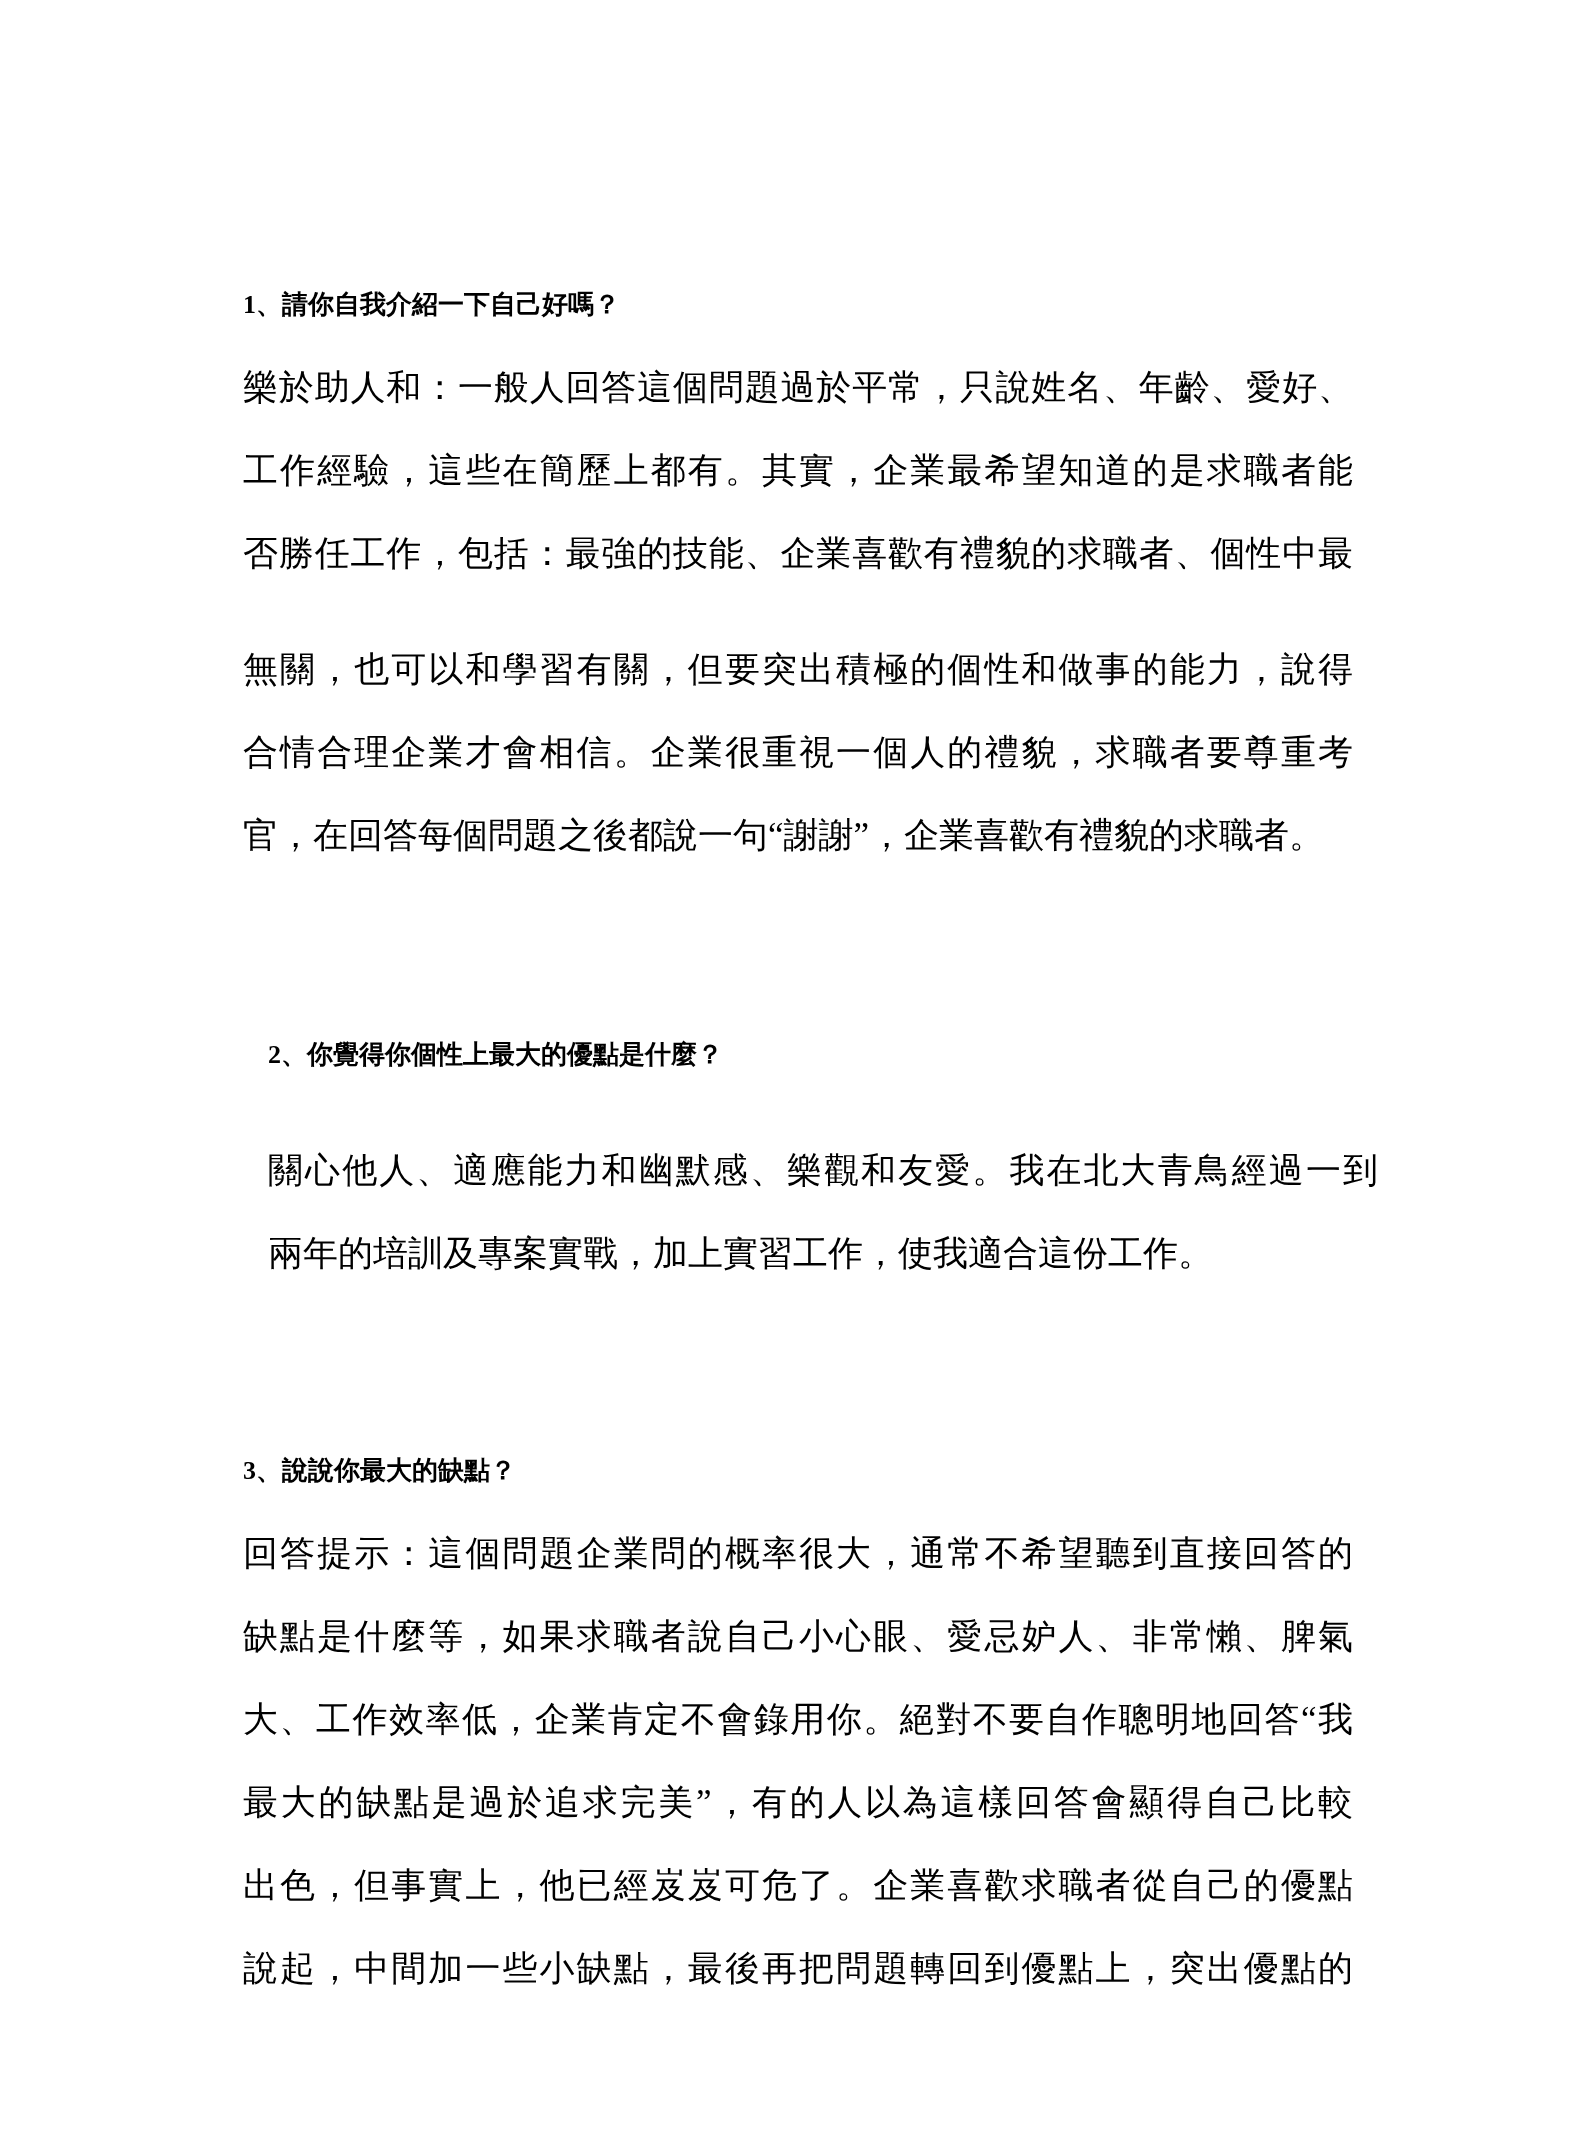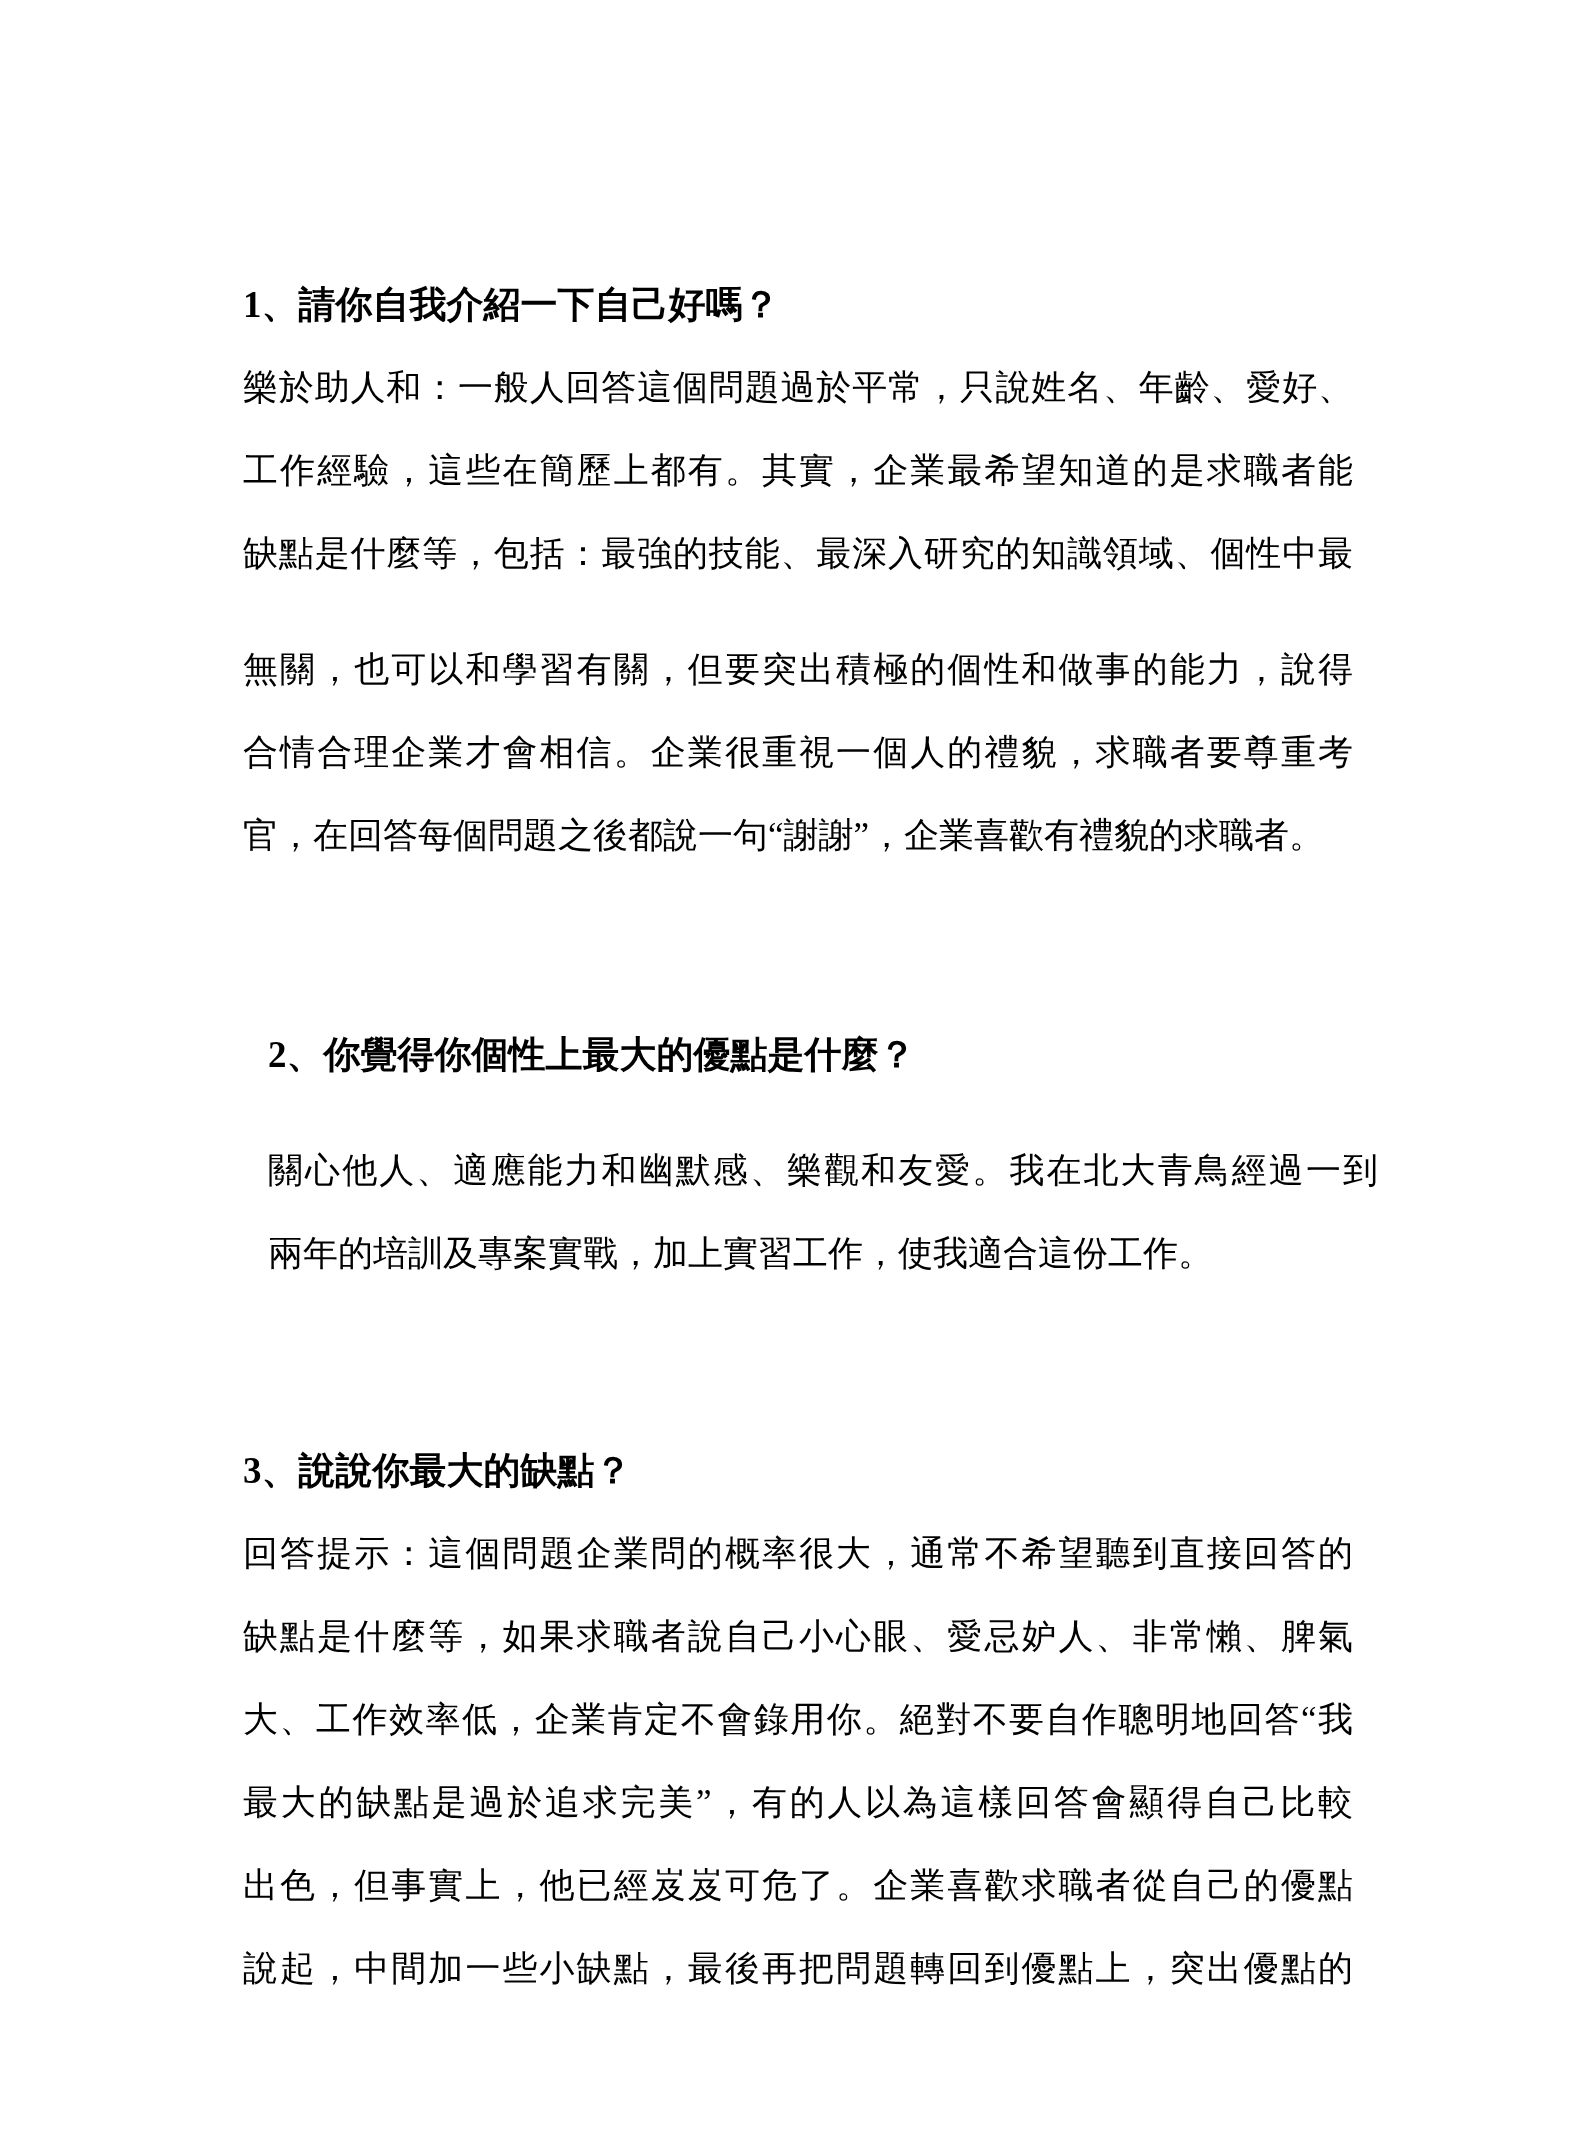--- a/index.html
+++ b/index.html
@@ -33,21 +33,21 @@
       line-height: 80px;
       letter-spacing: 2px;
       margin: 0;
     }
     .section {
       position: absolute;
       left: 243px;
       width: 1110px;
     }
     .question {
-      font-size: 37px;
+      font-size: 26px;
       font-weight: bold;
       line-height: 50px;
       margin: 0;
       white-space: nowrap;
     }
     .answer-line {
       font-size: 35px;
       line-height: 50px;
       margin: 0;
       white-space: nowrap;
@@ -66,21 +66,21 @@
 <div class="page">
 
 
   <div class="section" style="top:280px;">
     <p class="question">1、請你自我介紹一下自己好嗎？</p>
     <div class="line-gap"></div>
     <p class="answer-line">樂於助人和：一般人回答這個問題過於平常，只說姓名、年齡、愛好、</p>
     <div class="line-gap"></div>
     <p class="answer-line">工作經驗，這些在簡歷上都有。其實，企業最希望知道的是求職者能</p>
     <div class="line-gap"></div>
-    <p class="answer-line">缺點是什麼等，包括：最強的技能、最深入研究的知識領域、個性中最</p>
+    <p class="answer-line">否勝任工作，包括：最強的技能、企業喜歡有禮貌的求職者、個性中最</p>
     <div class="line-gap"></div>
     <div class="line-gap"></div>
     <p class="answer-line">無關，也可以和學習有關，但要突出積極的個性和做事的能力，說得</p>
     <div class="line-gap"></div>
     <p class="answer-line">合情合理企業才會相信。企業很重視一個人的禮貌，求職者要尊重考</p>
     <div class="line-gap"></div>
     <p class="answer-line last">官，在回答每個問題之後都說一句“謝謝”，企業喜歡有禮貌的求職者。</p>
   </div>
 
   <div class="section" style="top:1030px;margin-left:25px;">

